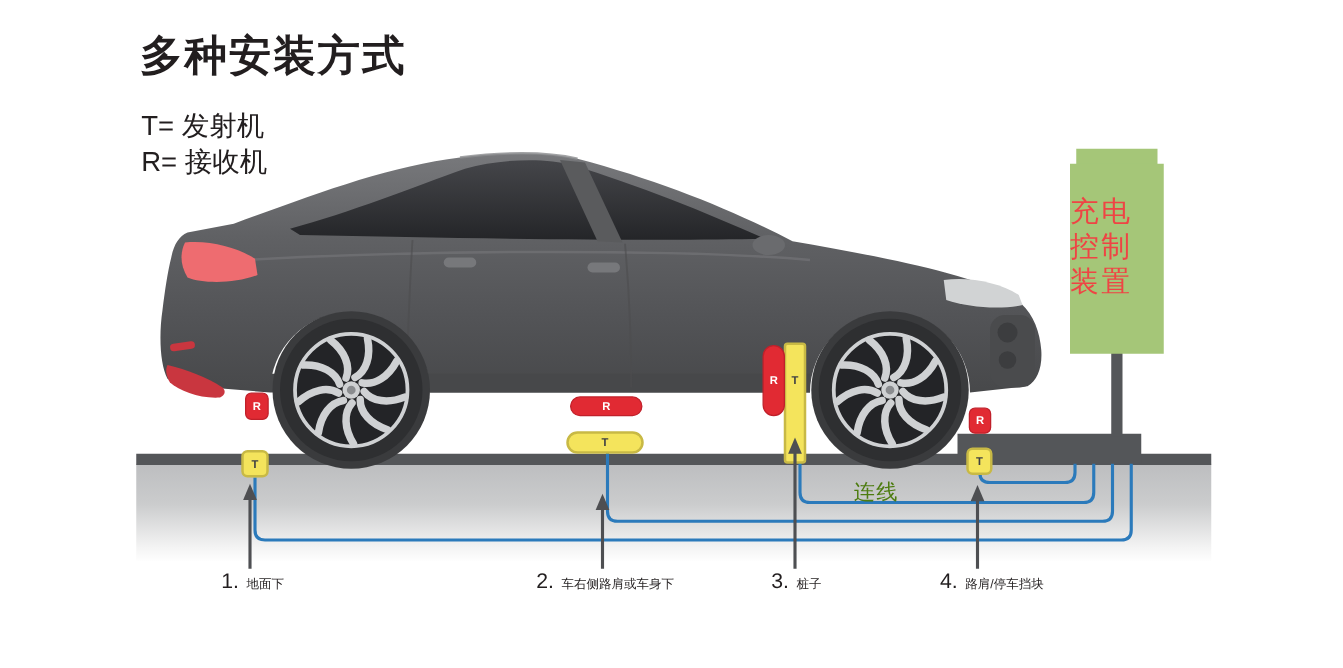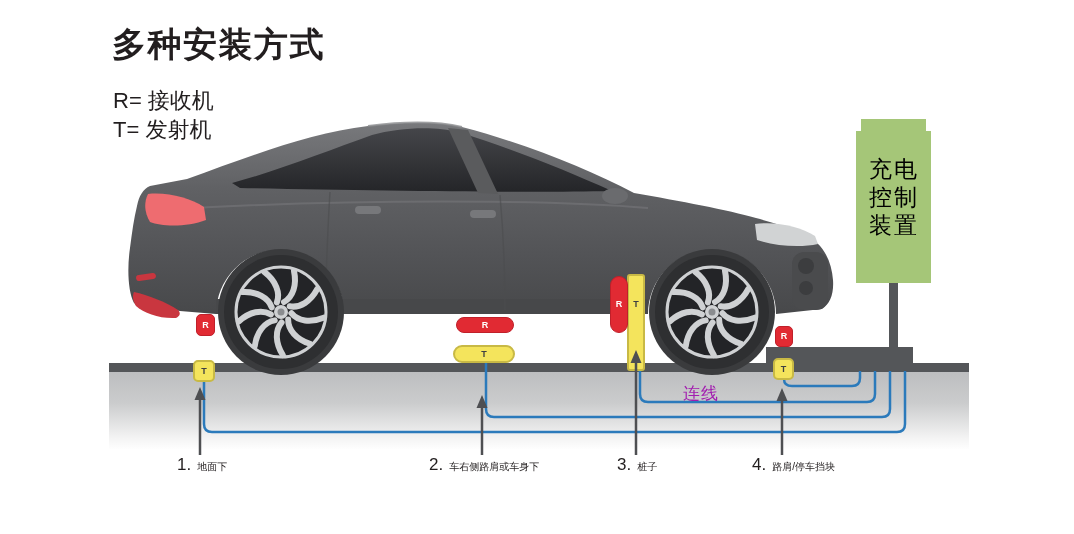--- a/index.html
+++ b/index.html
@@ -3,23 +3,23 @@
 <meta charset="utf-8">
 <style>
   html,body{margin:0;padding:0;background:#fff;}
   .canvas{position:relative;width:1074px;height:534px;background:#ffffff;overflow:hidden;
           font-family:"Liberation Sans","DejaVu Sans",sans-serif;color:#221e1f;}
   .abs{position:absolute;}
   svg.scene{position:absolute;left:0;top:0;}
 
   .title{left:112px;top:22px;font-size:34px;font-weight:600;letter-spacing:1.5px;}
   .legend{left:113px;top:86px;font-size:22px;line-height:29px;font-weight:500;}
-  .sign-text{left:856px;top:155px;width:76px;text-align:center;color:#000000;
+  .sign-text{left:856px;top:155px;width:76px;text-align:left;color:#ef4444;
              font-size:23px;line-height:28px;font-weight:500;letter-spacing:2px;}
-  .wire-label{left:683px;top:382px;font-size:17px;color:#a21caf;letter-spacing:1px;}
+  .wire-label{left:683px;top:382px;font-size:17px;color:#4d7c0f;letter-spacing:1px;}
 
   .point-label{top:455px;display:flex;align-items:baseline;gap:6px;white-space:nowrap;}
   .point-label .num{font-size:17px;font-weight:500;}
   .point-label .txt{font-size:10px;}
   #p1{left:177px;} #p2{left:429px;} #p3{left:617px;} #p4{left:752px;}
 
   .chip{position:absolute;display:flex;align-items:center;justify-content:center;
         font-weight:bold;font-size:9px;box-sizing:border-box;line-height:1;}
   .chip.red{background:#e12a33;color:#fff;border-radius:5px;border:1px solid #c0202a;}
   .chip.yellow{background:#f4e45c;color:#3f4042;border:2px solid #c8b945;border-radius:5px;}
@@ -172,22 +172,22 @@
 
     <g stroke="#4e4f52" stroke-width="2.5" fill="#4e4f52">
       <path d="M636,455 V362"></path>
       <polygon points="636,350 630.5,363 641.5,363" stroke="none"></polygon>
     </g>
   </svg>
 
   <div class="abs title">多种安装方式</div>
 
   <div class="abs legend">
+    <div>T= 发射机</div>
     <div>R= 接收机</div>
-    <div>T= 发射机</div>
   </div>
 
   <div class="abs sign-text">
     <div>充电</div>
     <div>控制</div>
     <div>装置</div>
   </div>
 
   <div class="abs wire-label">连线</div>
 

